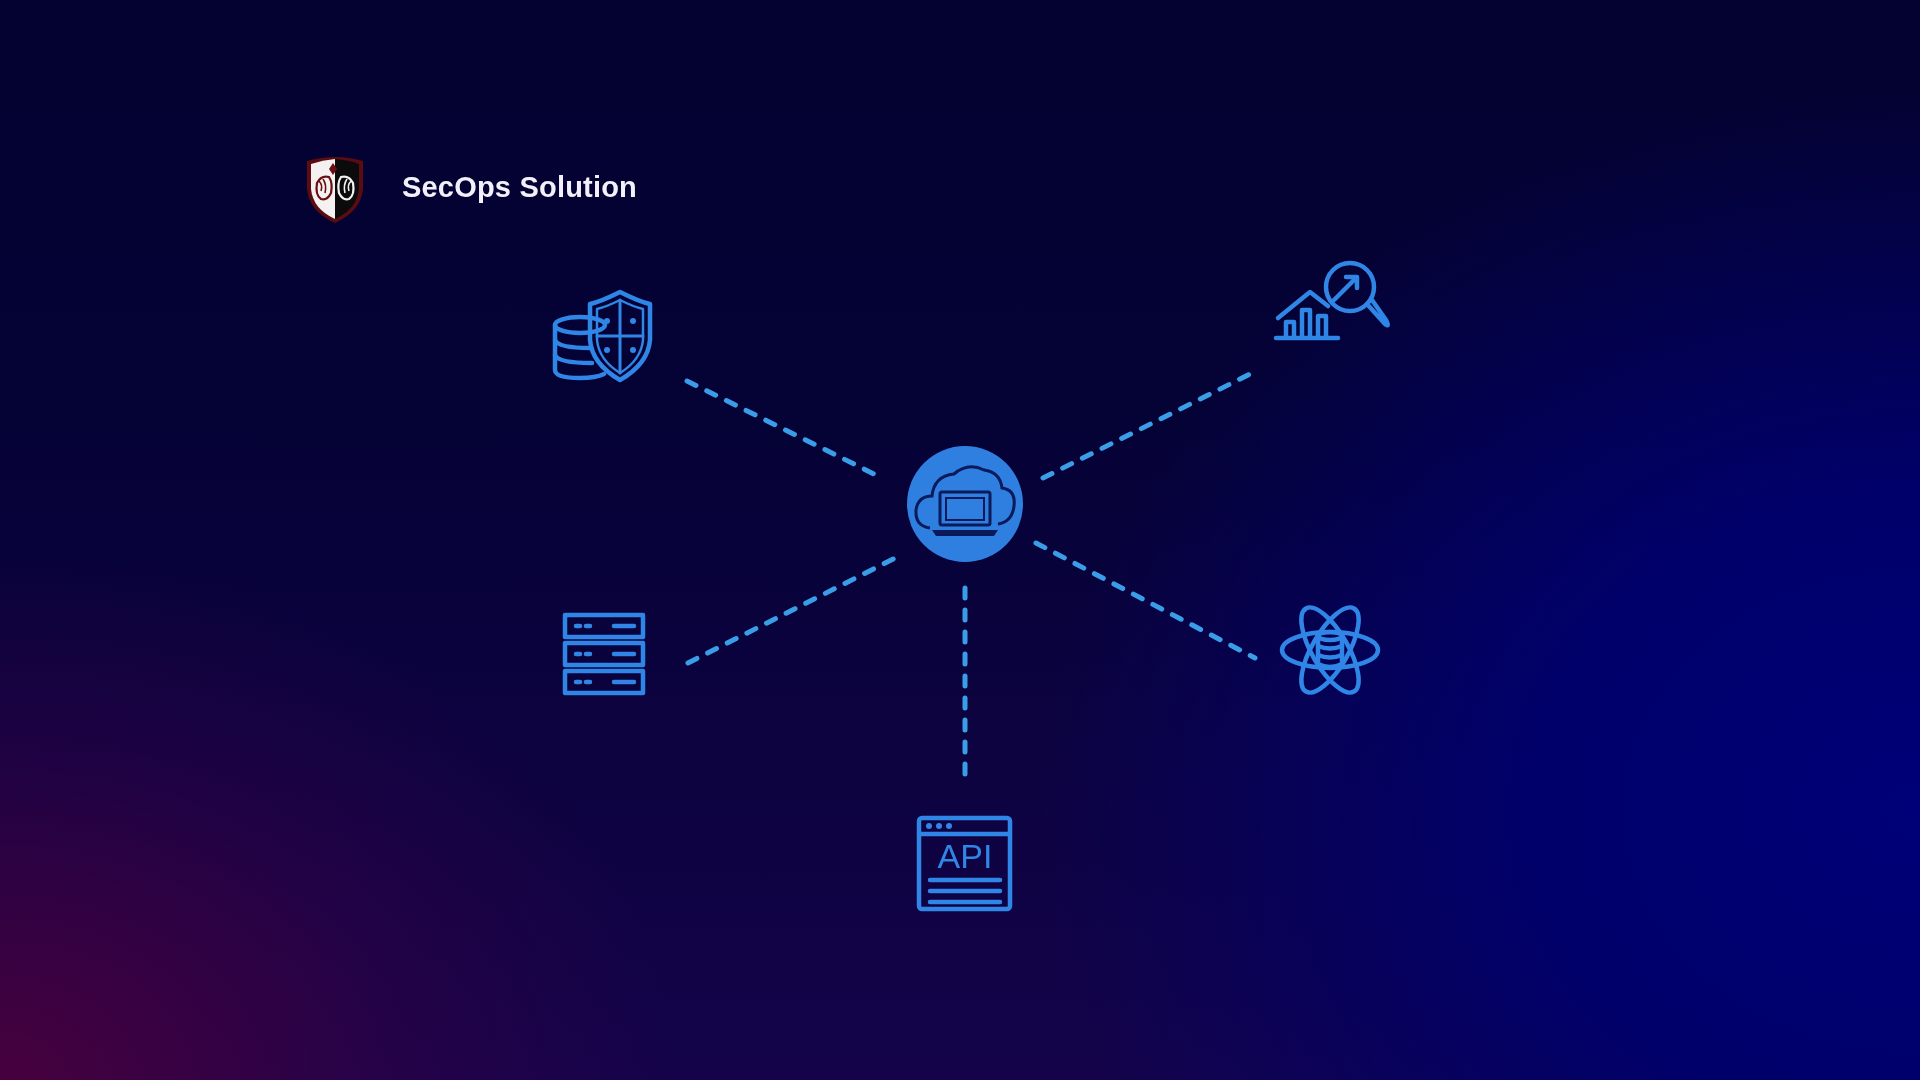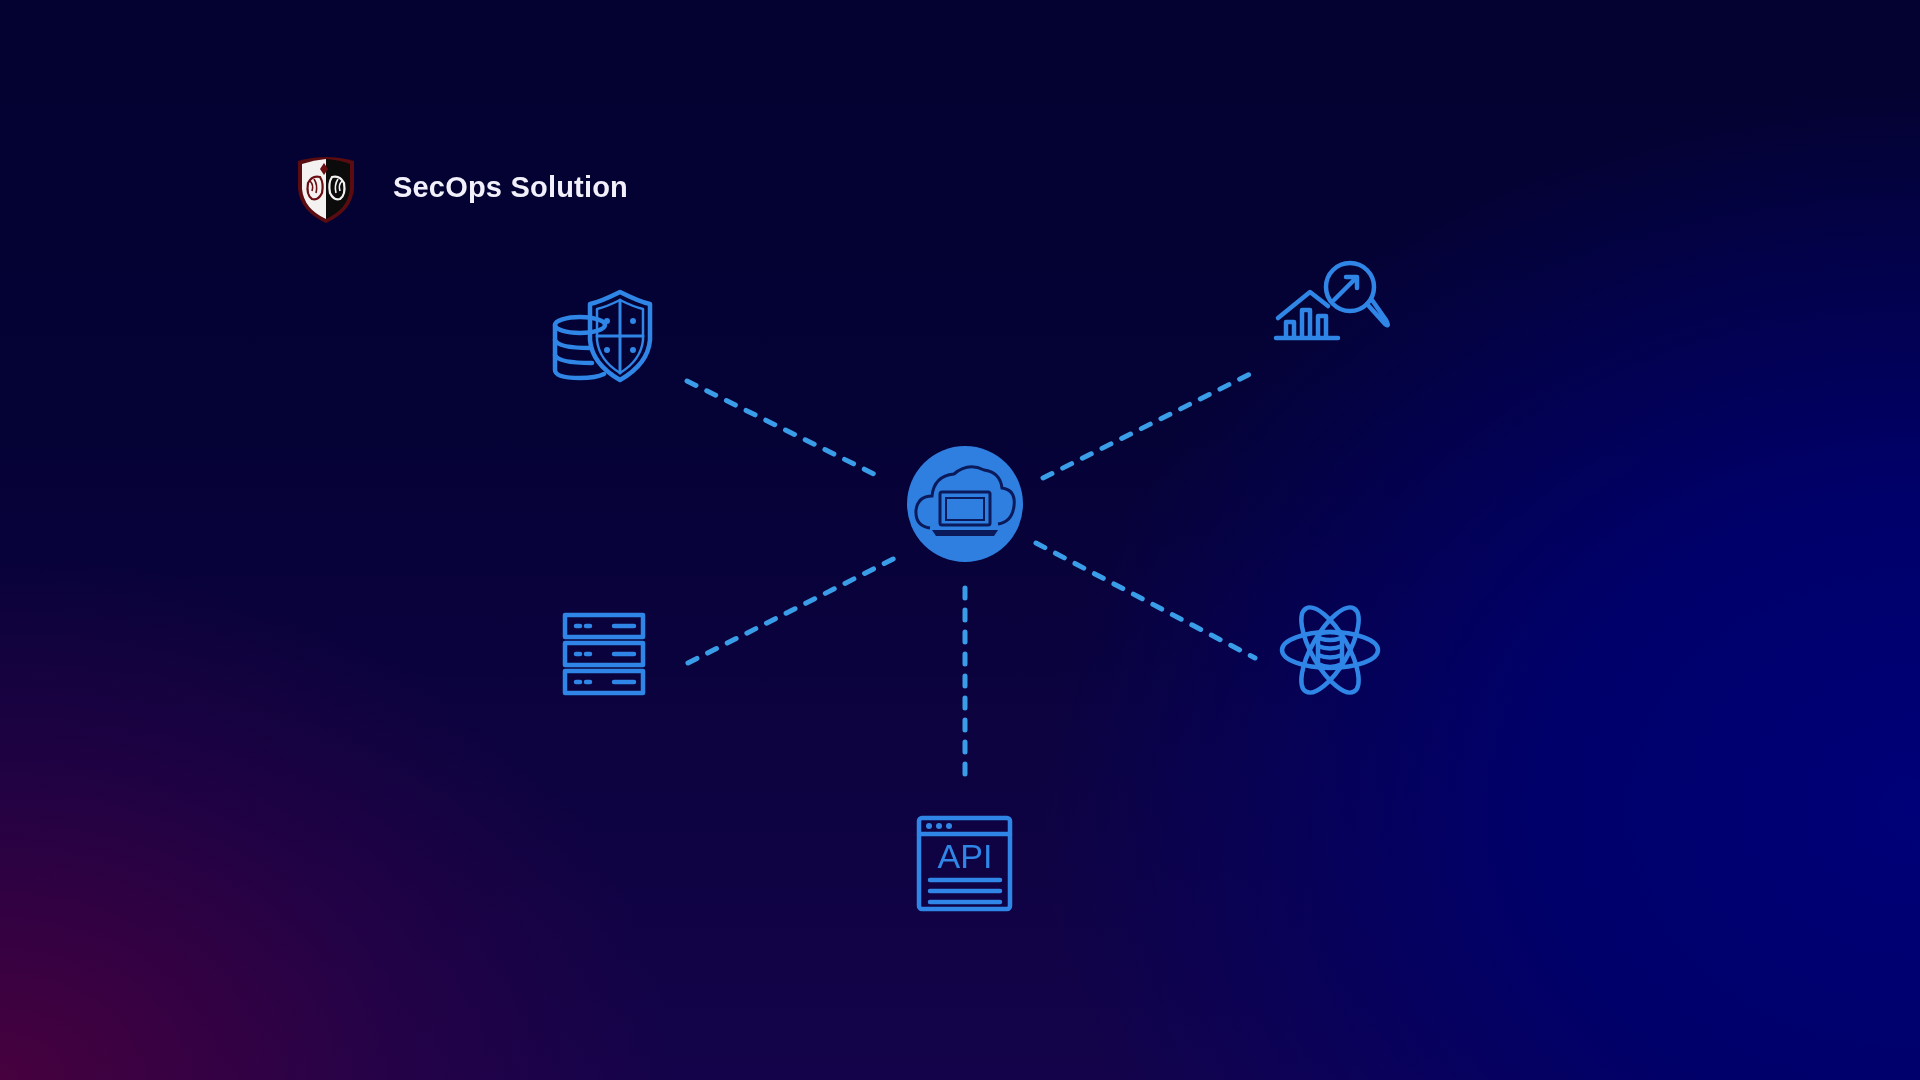--- a/index.html
+++ b/index.html
@@ -4,21 +4,21 @@
 <style>
   html, body { margin:0; padding:0; }
   body {
     width:1920px; height:1080px; overflow:hidden; position:relative;
     font-family:"Liberation Sans", sans-serif;
     background:
       radial-gradient(ellipse 900px 700px at 0% 100%, rgba(80,0,60,0.85) 0%, rgba(60,0,70,0.4) 45%, rgba(0,0,0,0) 75%),
       radial-gradient(ellipse 1100px 900px at 100% 75%, #000078 0%, #00006a 35%, rgba(0,0,90,0) 80%),
       linear-gradient(180deg, #030230 0%, #050236 40%, #14034a 100%);
   }
-  .brand { position:absolute; left:294px; top:155px; display:flex; }
+  .brand { position:absolute; left:303px; top:155px; display:flex; }
   .brand .logo { width:64px; height:70px; display:block; }
   .brand .name {
     position:absolute; left:99px; top:16px; white-space:nowrap;
     color:#f2f0fa; font-weight:bold; font-size:29px; letter-spacing:0.2px;
   }
   svg.diagram { position:absolute; left:0; top:0; width:1920px; height:1080px; }
   .ico { fill:none; stroke:#2f86e6; stroke-width:4.5; stroke-linecap:round; stroke-linejoin:round; }
   .ico-fill { fill:#2f86e6; }
   .dash { stroke:#3a9de8; stroke-width:5; stroke-dasharray:10 12; stroke-linecap:round; }
 </style>

